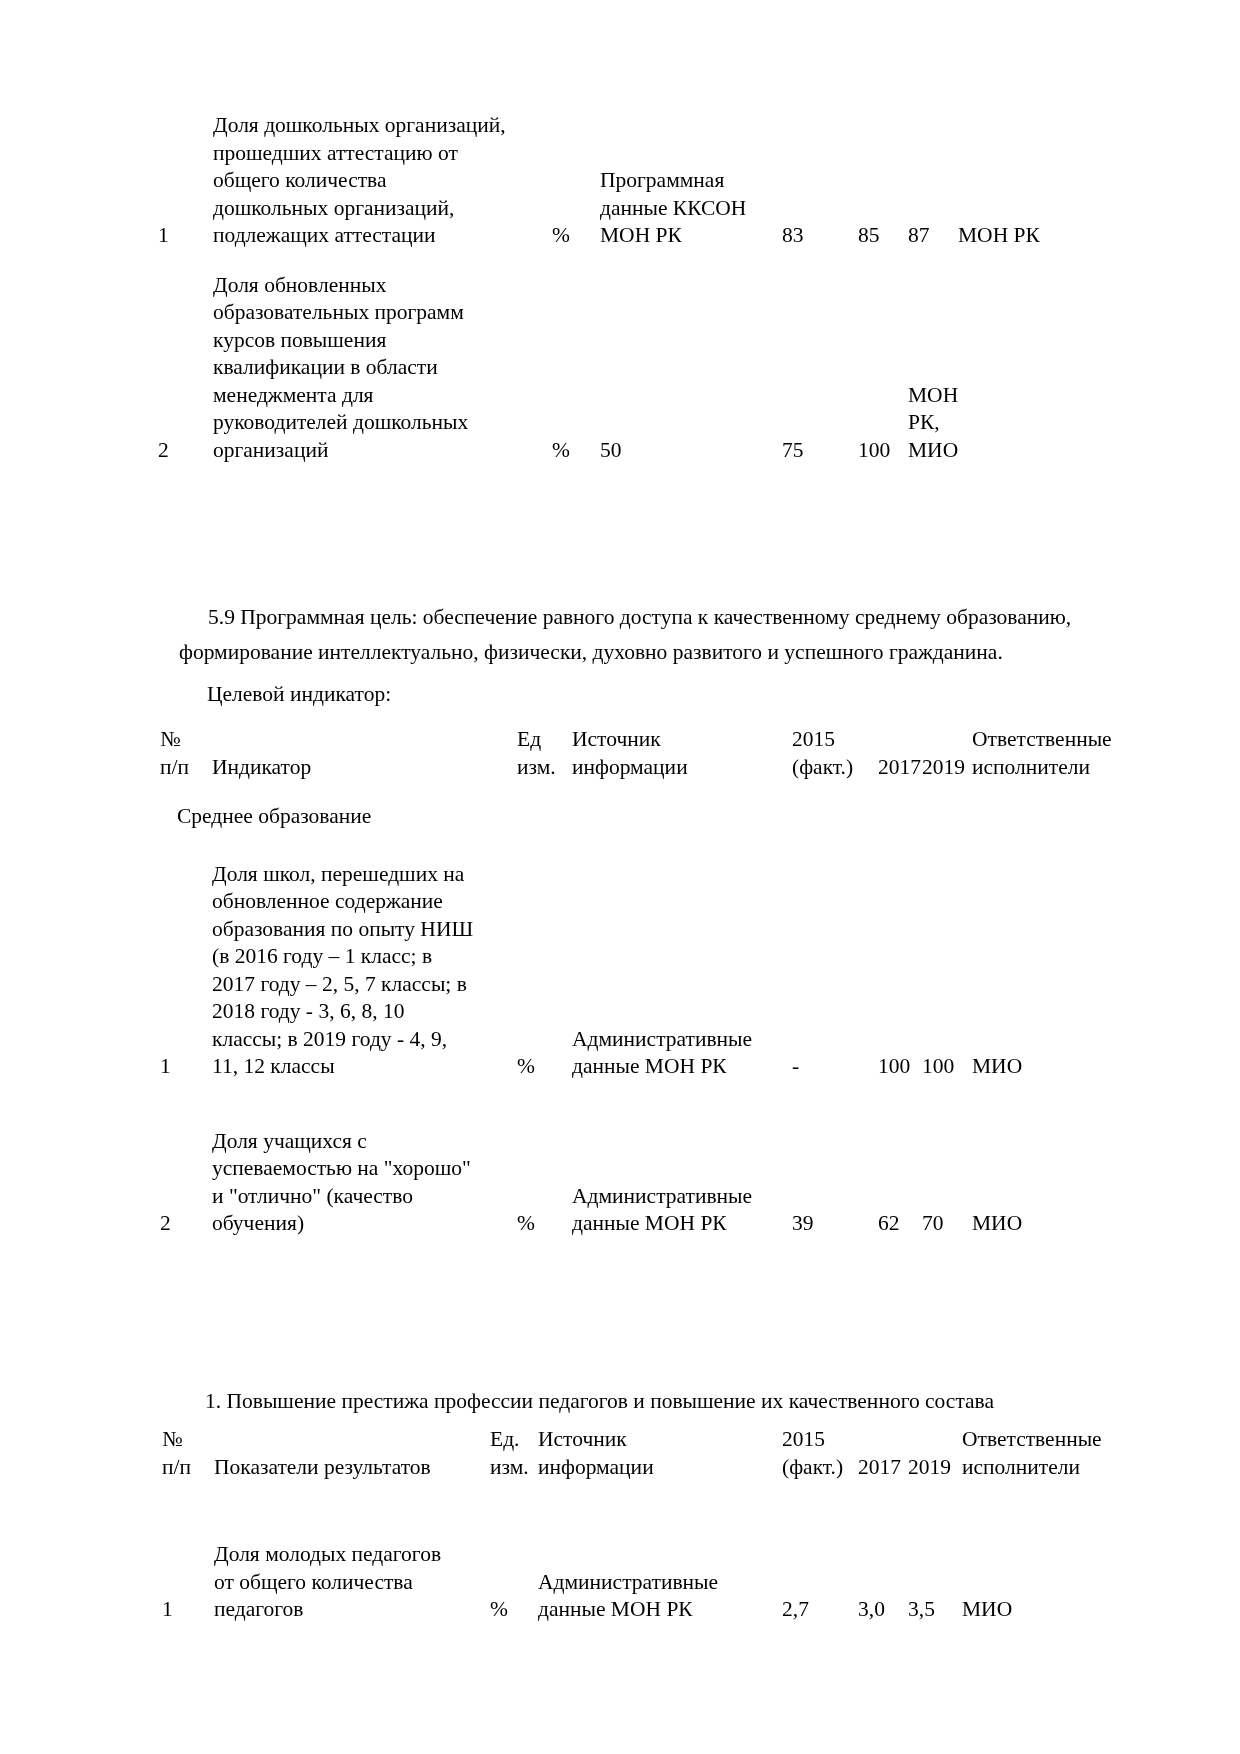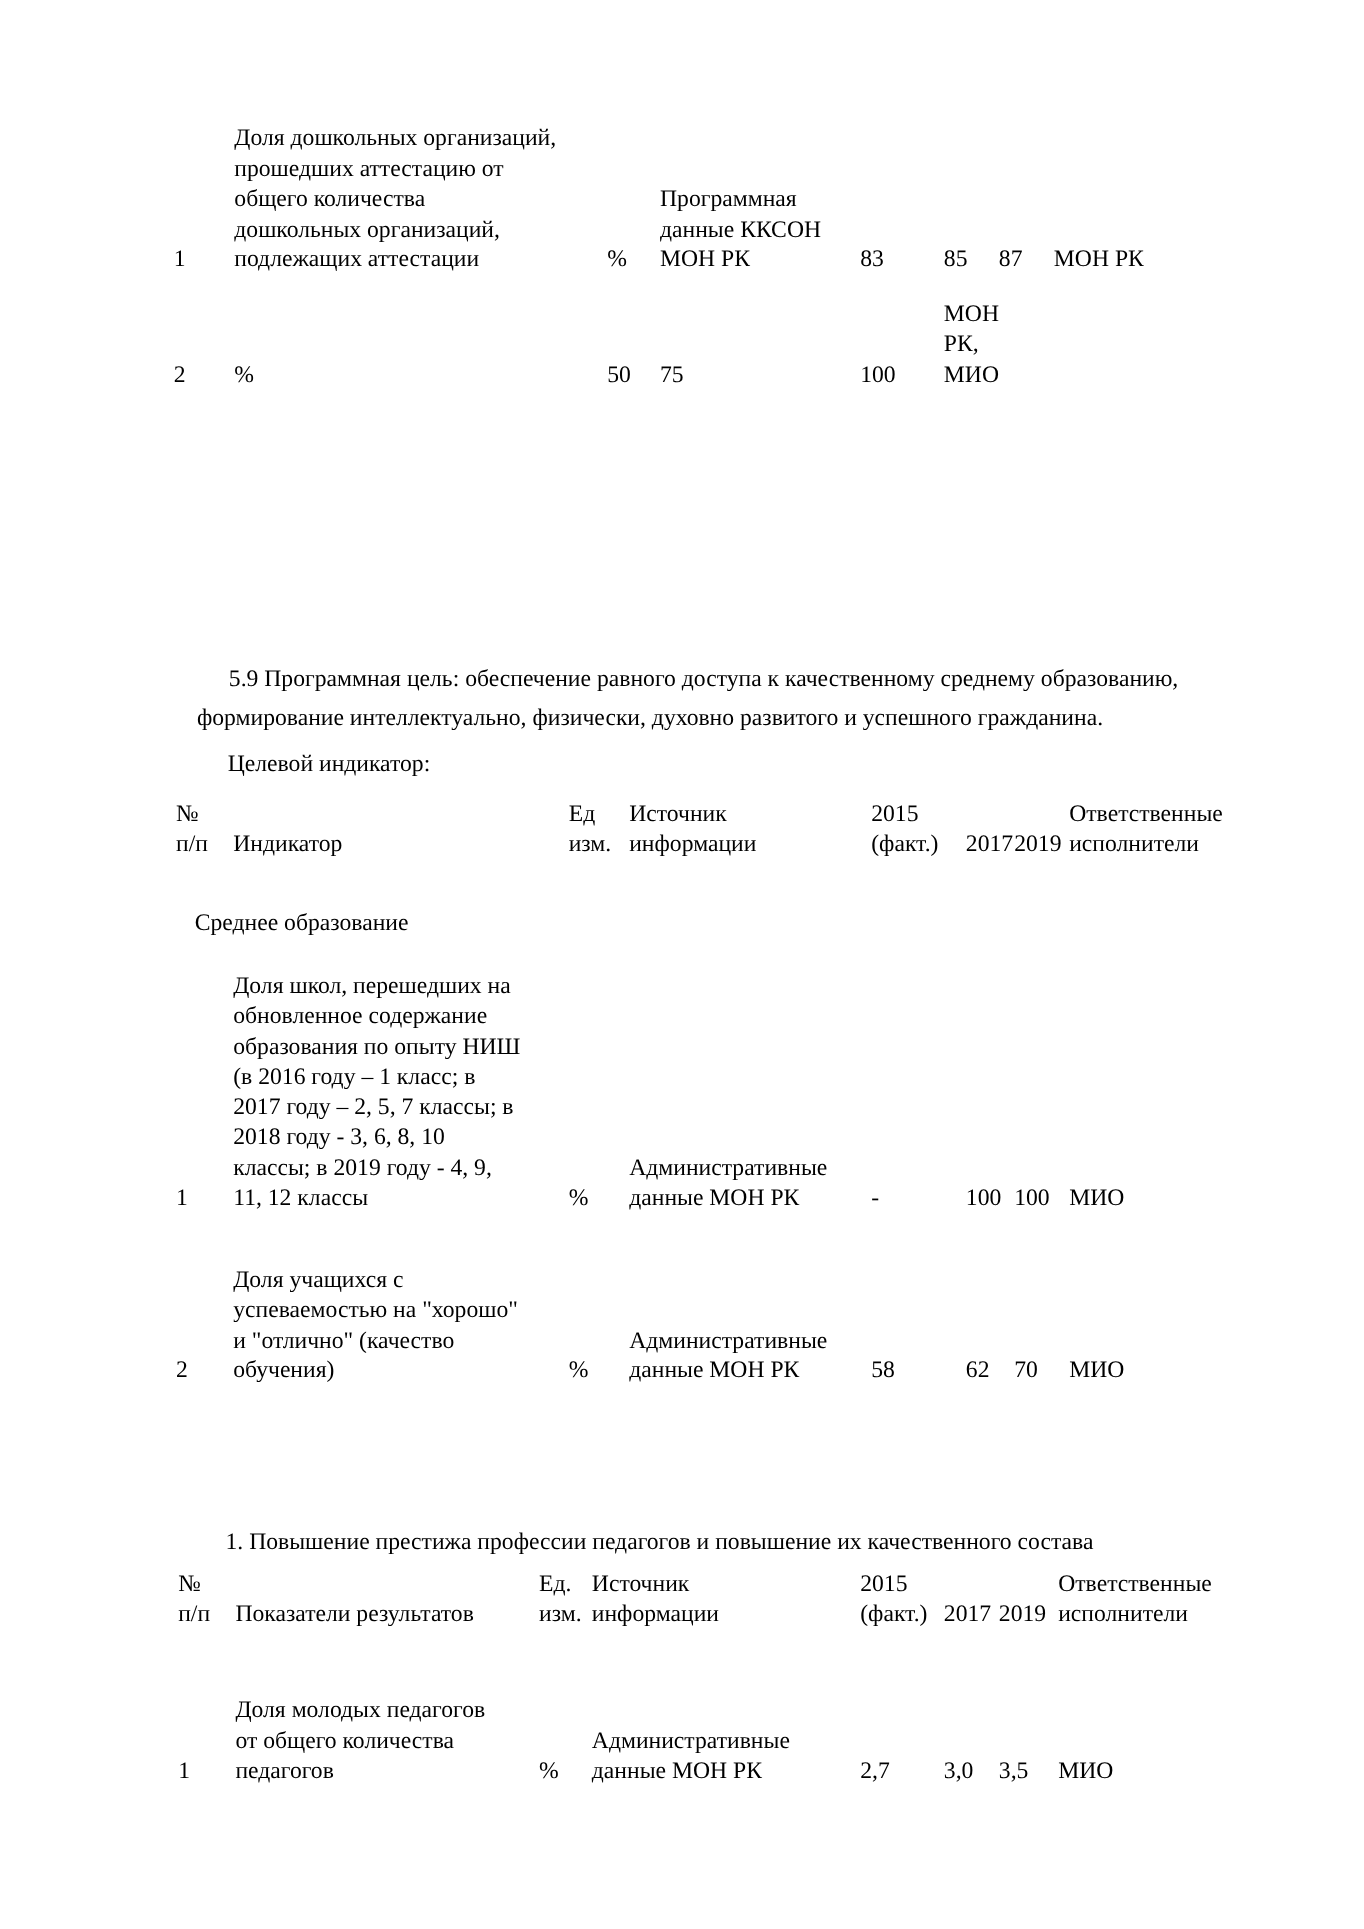--- a/index.html
+++ b/index.html
@@ -43,20 +43,27 @@
       <div class="cell">Программная
 данные ККСОН
 МОН РК</div>
       <div class="cell">83</div>
       <div class="cell">85</div>
       <div class="cell">87</div>
       <div class="cell">МОН РК</div>
     </div>
     <div class="row t1" style="margin-top:22px;">
       <div class="cell">2</div>
+      <div class="cell">Доля обновленных
+образовательных программ
+курсов повышения
+квалификации в области
+менеджмента для
+руководителей дошкольных
+организаций</div>
       <div class="cell">%</div>
       <div class="cell">50</div>
       <div class="cell">75</div>
       <div class="cell">100</div>
       <div class="cell">МОН РК, МИО</div>
     </div>
   </div>
 
   <div class="abs para indent" style="left:179px;top:600px;width:920px;">5.9 Программная цель: обеспечение равного доступа к качественному среднему образованию,
 формирование интеллектуально, физически, духовно развитого и успешного гражданина.</div>
@@ -72,21 +79,21 @@
 изм.</div>
       <div class="cell">Источник
 информации</div>
       <div class="cell">2015
 (факт.)</div>
       <div class="cell">2017</div>
       <div class="cell">2019</div>
       <div class="cell">Ответственные
 исполнители</div>
     </div>
-    <div style="margin-top:44px;margin-left:17px;">Среднее образование</div>
+    <div style="margin-top:22px;margin-left:17px;">Среднее образование</div>
     <div class="row t2" style="margin-top:30px;">
       <div class="cell">1</div>
       <div class="cell">Доля школ, перешедших на
 обновленное содержание
 образования по опыту НИШ
 (в 2016 году – 1 класс; в
 2017 году – 2, 5, 7 классы; в
 2018 году - 3, 6, 8, 10
 классы; в 2019 году - 4, 9,
 11, 12 классы</div>
@@ -100,21 +107,21 @@
     </div>
     <div class="row t2" style="margin-top:47px;">
       <div class="cell">2</div>
       <div class="cell">Доля учащихся с
 успеваемостью на "хорошо"
 и "отлично" (качество
 обучения)</div>
       <div class="cell">%</div>
       <div class="cell">Административные
 данные МОН РК</div>
-      <div class="cell">58</div>
+      <div class="cell">39</div>
       <div class="cell">62</div>
       <div class="cell">70</div>
       <div class="cell">МИО</div>
     </div>
   </div>
 
   <div class="abs" style="left:205px;top:1388px;">1. Повышение престижа профессии педагогов и повышение их качественного состава</div>
 
   <div class="abs" style="left:162px;top:1426px;">
     <div class="row t3">

